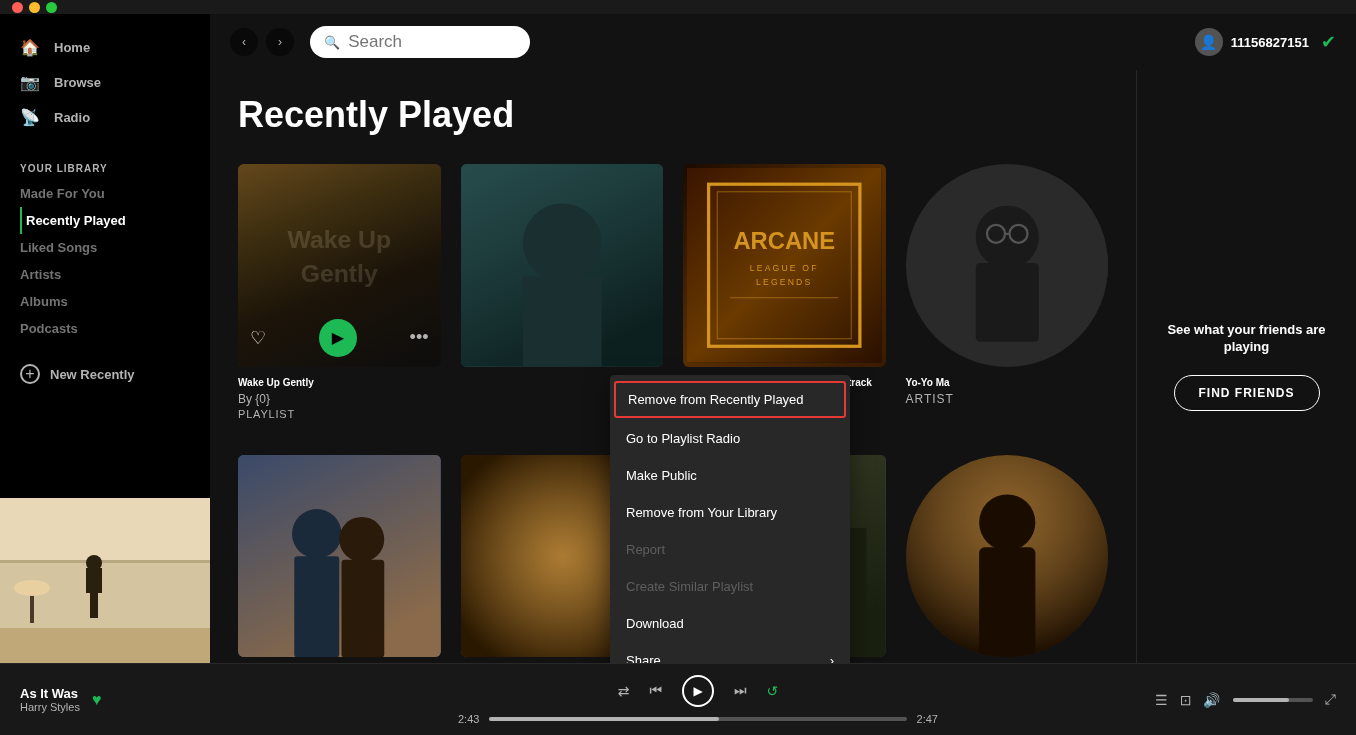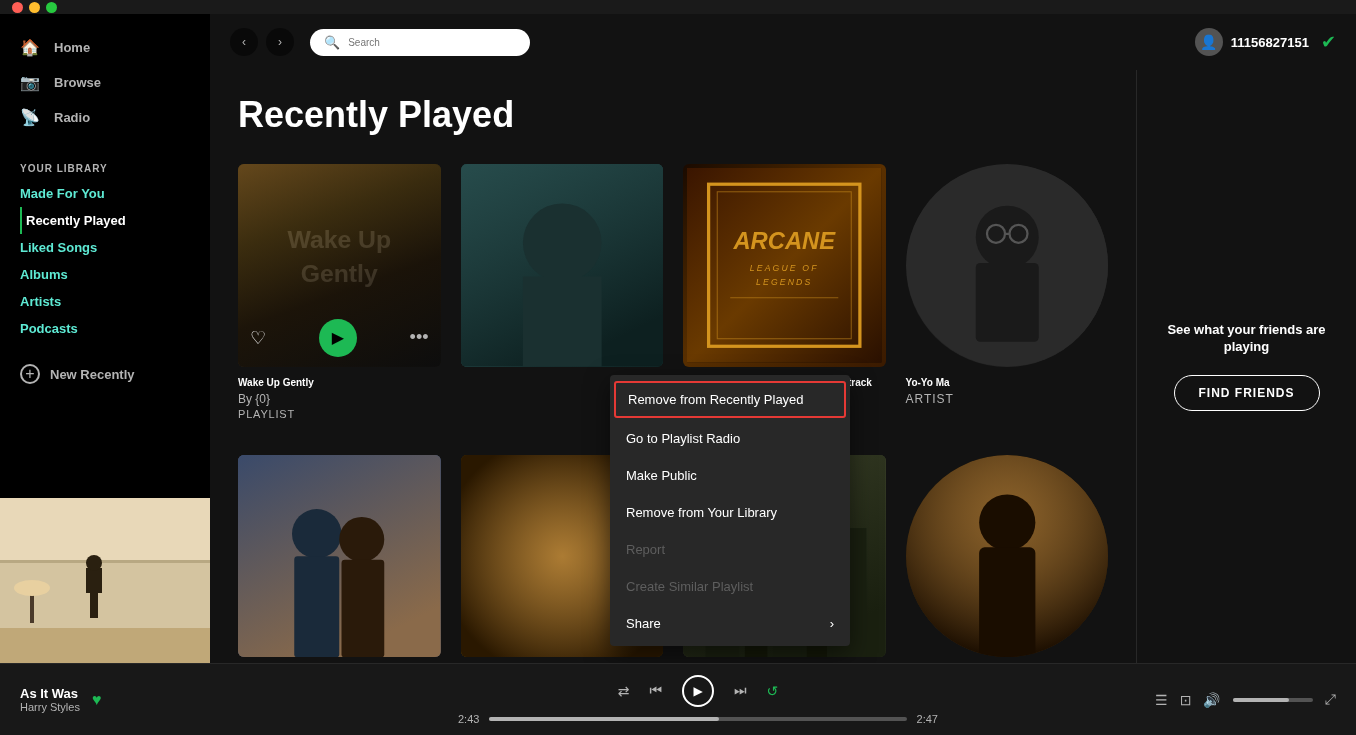--- a/index.html
+++ b/index.html
@@ -82,21 +82,21 @@
     }
 
     .sidebar-library-items {
       padding: 0 20px;
     }
 
     .sidebar-library-item {
       padding: 6px 0;
       font-size: 13px;
       font-weight: 600;
-      color: #5eead4;
+      color: #737373;
       cursor: pointer;
     }
     .sidebar-library-item.active { color: #fff; border-left: 2px solid #1db954; padding-left: 4px; }
 
     .new-playlist-btn {
       display: flex;
       align-items: center;
       gap: 10px;
       padding: 12px 20px;
       color: #b3b3b3;
@@ -159,21 +159,21 @@
       align-items: center;
       background: #fff;
       border-radius: 20px;
       padding: 6px 14px;
       gap: 8px;
       width: 220px;
     }
     .search-bar input {
       border: none;
       background: transparent;
-      font-size: 10px;
+      font-size: 17px;
       color: #000;
       outline: none;
       width: 100%;
     }
 
     .topbar-right {
       margin-left: auto;
       display: flex;
       align-items: center;
       gap: 12px;
@@ -501,21 +501,20 @@
       border-radius: 2px;
     }
 
     .arcane-art {
       background: linear-gradient(135deg, #1a0a00, #5a3000, #3a1a00);
       display: flex;
       flex-direction: column;
       align-items: center;
       justify-content: center;
       padding: 4px;
-      font-style: italic;
     }
   </style>
 </head>
 <body>
 
 <div class="window-chrome">
   <div class="dot dot-red"></div>
   <div class="dot dot-yellow"></div>
   <div class="dot dot-green"></div>
 </div>
@@ -538,22 +537,22 @@
           <span>Radio</span>
         </div>
       </div>
 
       <div class="sidebar-section-title">YOUR LIBRARY</div>
 
       <div class="sidebar-library-items">
         <div class="sidebar-library-item">Made For You</div>
         <div class="sidebar-library-item active">Recently Played</div>
         <div class="sidebar-library-item">Liked Songs</div>
+        <div class="sidebar-library-item">Artists</div>
         <div class="sidebar-library-item">Albums</div>
-        <div class="sidebar-library-item">Artists</div>
         <div class="sidebar-library-item">Podcasts</div>
       </div>
 
       <div class="new-playlist-btn">
         <div class="plus-icon">+</div>
         <span>New Recently</span>
       </div>
 
       <div class="sidebar-album-art">
         <div class="sidebar-album-art-img">
@@ -773,20 +772,21 @@
             </div>
           </div>
 
           <div class="context-menu">
             <div class="context-menu-item highlighted">Remove from Recently Played</div>
             <div class="context-menu-item">Go to Playlist Radio</div>
             <div class="context-menu-item">Make Public</div>
             <div class="context-menu-item">Remove from Your Library</div>
             <div class="context-menu-item disabled">Report</div>
             <div class="context-menu-item disabled">Create Similar Playlist</div>
+            <div class="context-menu-item">Download</div>
             <div class="context-menu-item">
               <span>Share</span>
               <span>›</span>
             </div>
           </div>
         </div>
 
         <div class="right-panel">
           <div class="friends-title">See what your friends are playing</div>
           <div class="find-friends-btn">FIND FRIENDS</div>

